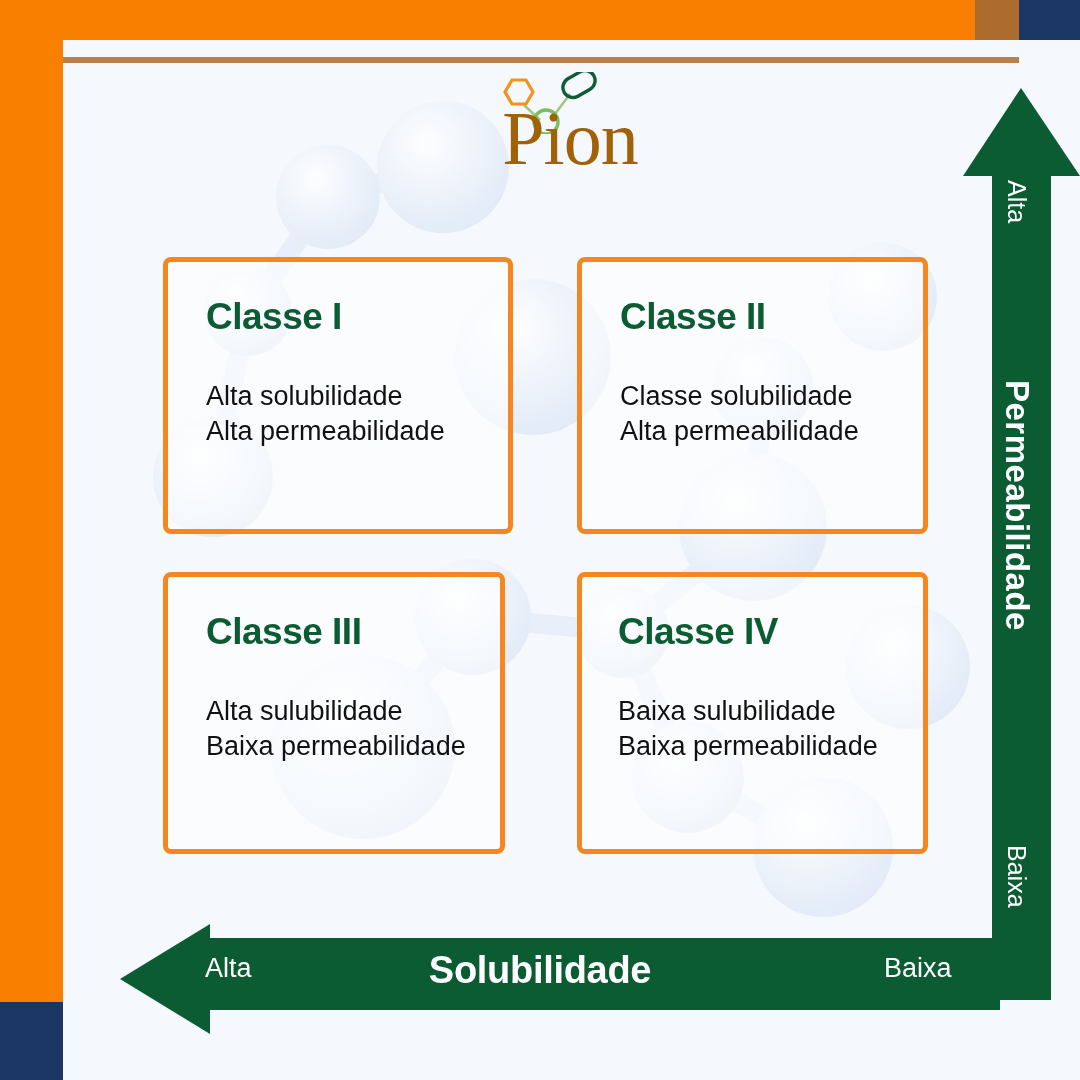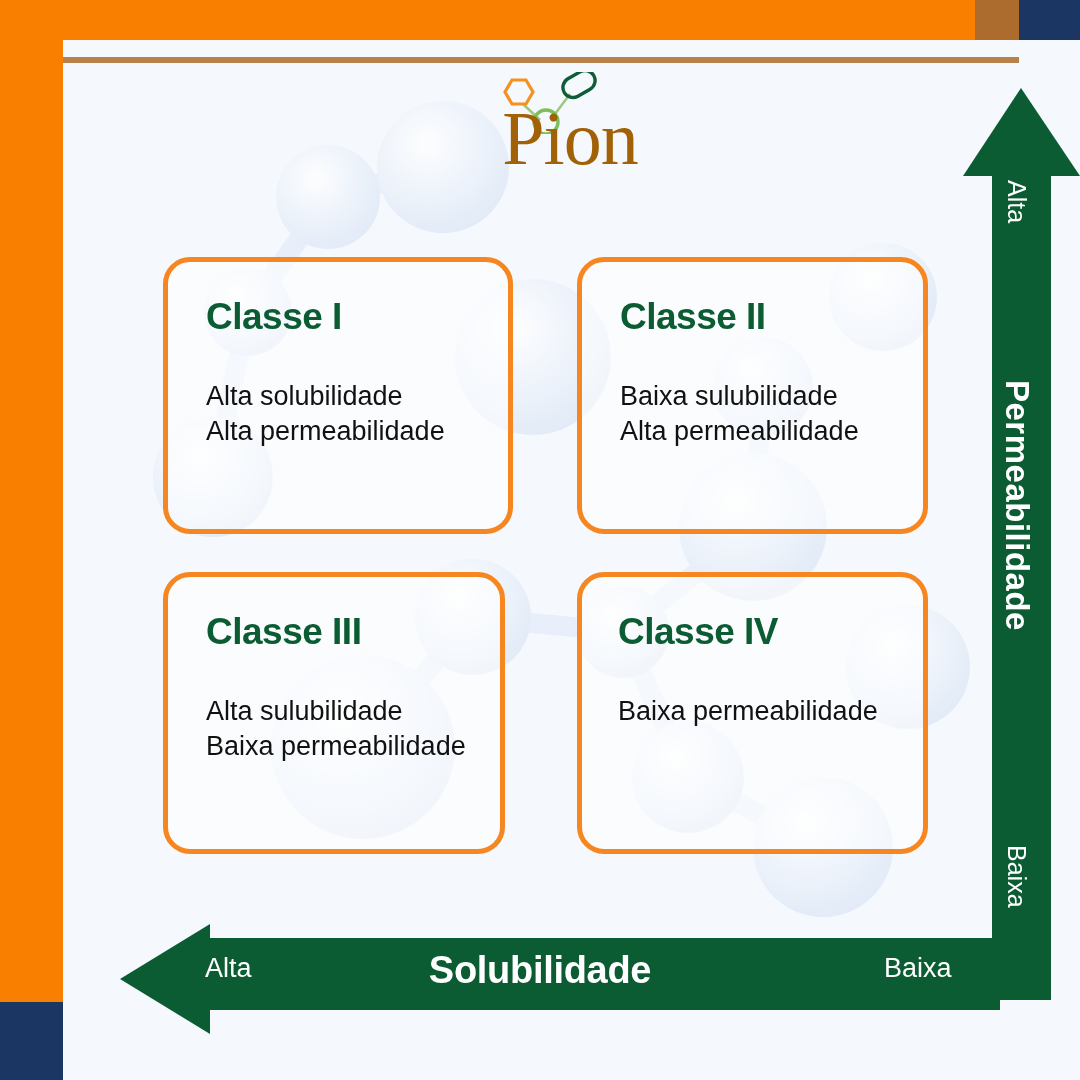--- a/index.html
+++ b/index.html
@@ -103,21 +103,21 @@
   
   .grid {
     position: absolute;
     left: 163px; top: 257px;
     width: 765px; height: 597px;
   }
   .card {
     position: absolute;
     box-sizing: border-box;
     border: 5px solid #f6861f;
-    border-radius: 27px;
+    border-radius: 8px;
     background: rgba(255,255,255,0.55);
     padding: 34px 0 0 38px;
   }
   .card.c1 { left: 0;     top: 0;   width: 350px; height: 277px; }
   .card.c2 { left: 414px; top: 0;   width: 351px; height: 277px; }
   .card.c3 { left: 0;     top: 315px; width: 342px; height: 282px; }
   .card.c4 { left: 414px; top: 315px; width: 351px; height: 282px; padding-left: 36px; }
 
   .card-title {
     font-size: 37px;
@@ -291,36 +291,37 @@
       <div class="card-title">Classe I</div>
       <div class="card-lines">
         <div class="card-line">Alta solubilidade</div>
         <div class="card-line">Alta permeabilidade</div>
       </div>
     </div>
 
     <div class="card c2">
       <div class="card-title">Classe II</div>
       <div class="card-lines">
-        <div class="card-line">Baixa sulubilidade</div>
+        <div class="card-line">Classe solubilidade</div>
         <div class="card-line">Alta permeabilidade</div>
       </div>
     </div>
 
     <div class="card c3">
       <div class="card-title">Classe III</div>
       <div class="card-lines">
         <div class="card-line">Alta sulubilidade</div>
         <div class="card-line">Baixa permeabilidade</div>
       </div>
     </div>
 
     <div class="card c4">
       <div class="card-title">Classe IV</div>
       <div class="card-lines">
+        <div class="card-line">Baixa sulubilidade</div>
         <div class="card-line">Baixa permeabilidade</div>
       </div>
     </div>
 
   </div>
 
   <div class="v-arrow">
     <div class="v-arrow-head"></div>
     <div class="v-arrow-body"></div>
   </div>

